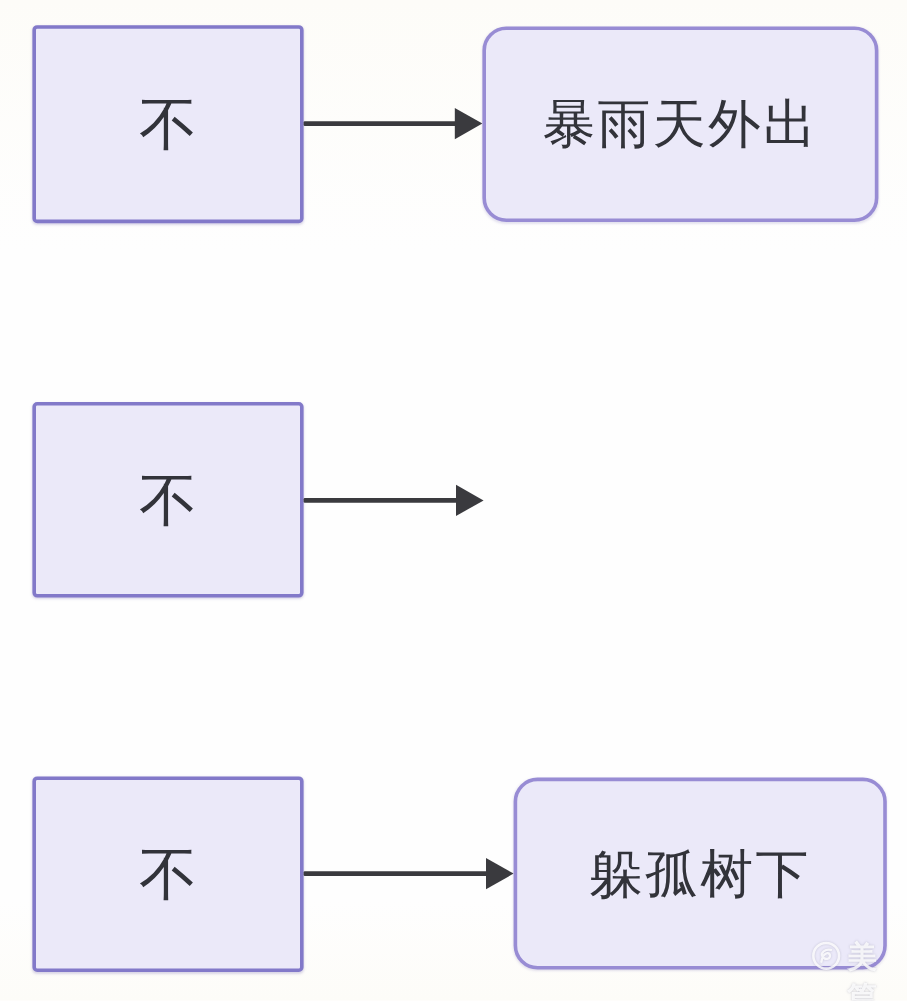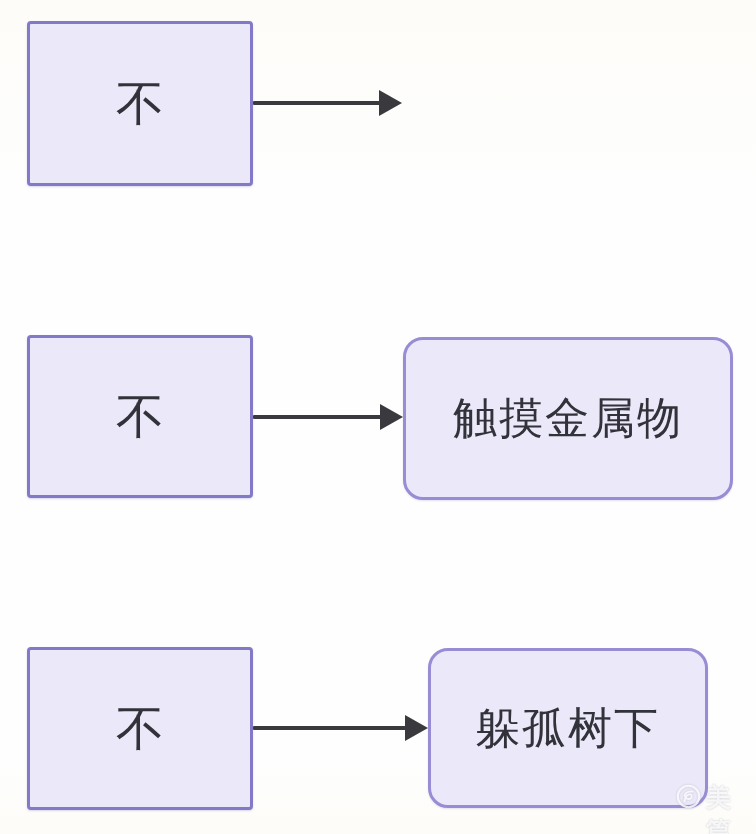--- a/index.html
+++ b/index.html
@@ -44,21 +44,21 @@
   
   .r1-left  { left: 27px;  top: 21px;  width: 226px; height: 165px; }
   .r1-right { left: 402px; top: 22px;  width: 330px; height: 163px; }
   .r1-arrow { left: 253px; top: 90px;  width: 149px; }
   
   .r2-left  { left: 27px;  top: 335px; width: 226px; height: 163px; }
   .r2-right { left: 403px; top: 337px; width: 330px; height: 163px; }
   .r2-arrow { left: 253px; top: 404px; width: 150px; }
   
   .r3-left  { left: 27px;  top: 647px; width: 226px; height: 163px; }
-  .r3-right { left: 428px; top: 648px; width: 280px; height: 160px; }
+  .r3-right { left: 428px; top: 648px; width: 311px; height: 160px; }
   .r3-arrow { left: 253px; top: 715px; width: 175px; }
 
   
   .arrow { position: absolute; height: 26px; }
   .arrow .shaft {
     position: absolute;
     left: 0; right: 19px; top: 11px; height: 4px;
     background: #3a3a3e;
     border-radius: 1px;
   }
@@ -98,30 +98,30 @@
 
 <div class="canvas">
 
   <div class="box left r1-left">
     <span>不</span>
   </div>
   <div class="arrow r1-arrow">
     <div class="shaft"></div>
     <div class="head"></div>
   </div>
+  <div class="box right r1-right">
+    <span>暴雨天外出</span>
+  </div>
 
   <div class="box left r2-left">
     <span>不</span>
   </div>
   <div class="arrow r2-arrow">
     <div class="shaft"></div>
     <div class="head"></div>
-  </div>
-  <div class="box right r2-right">
-    <span>触摸金属物</span>
   </div>
 
   <div class="box left r3-left">
     <span>不</span>
   </div>
   <div class="arrow r3-arrow">
     <div class="shaft"></div>
     <div class="head"></div>
   </div>
   <div class="box right r3-right">

